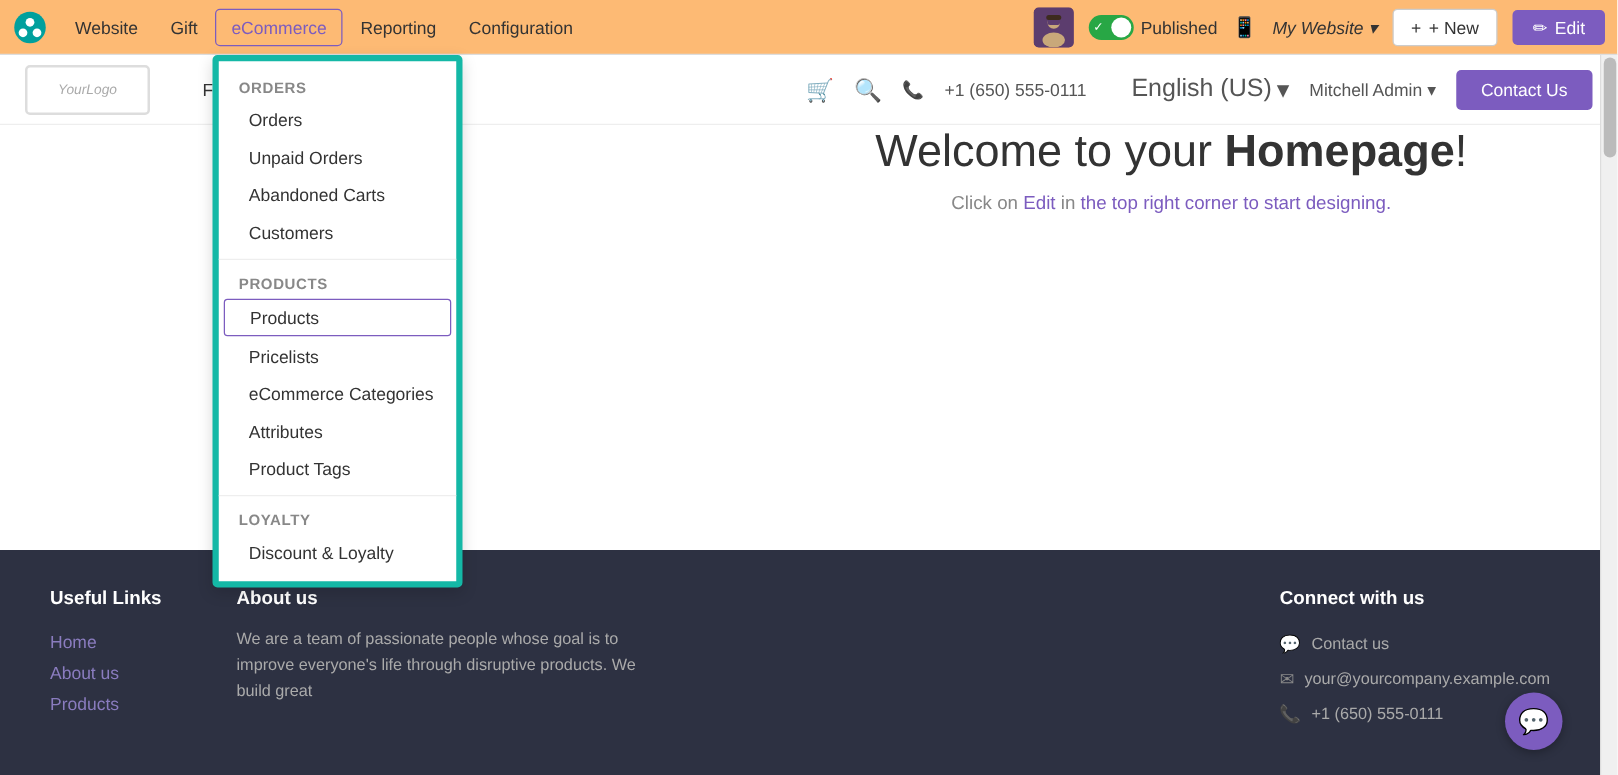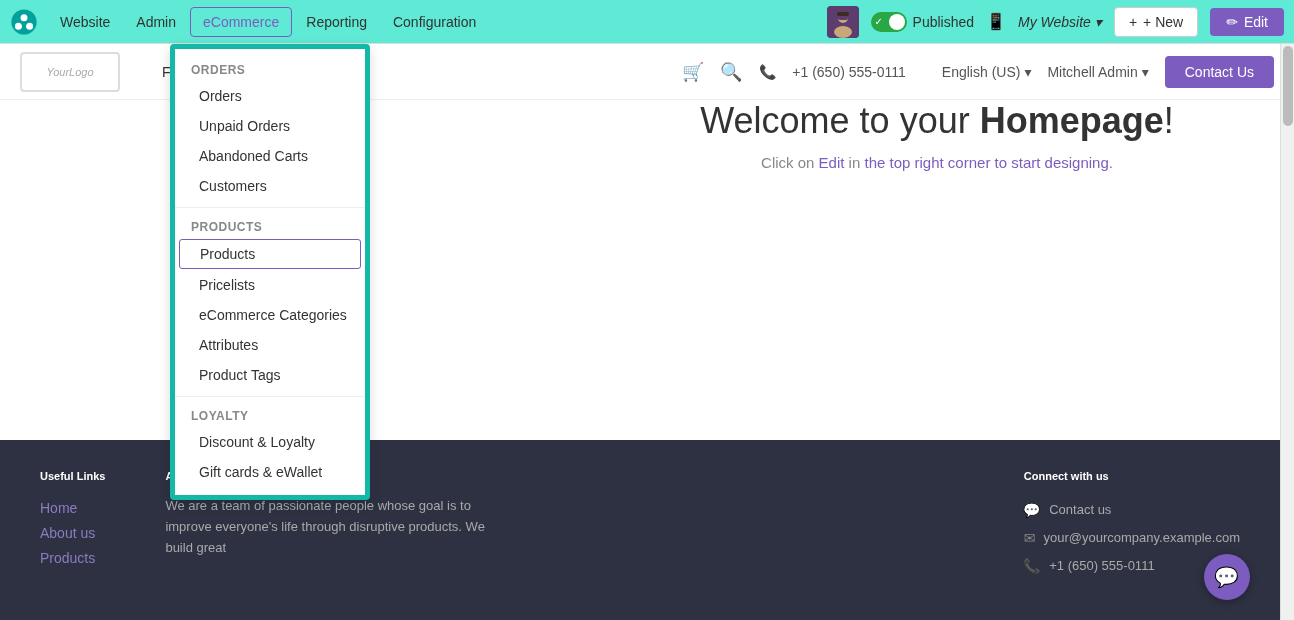--- a/index.html
+++ b/index.html
@@ -2,21 +2,21 @@
 <html><head>
   <meta charset="utf-8">
   <style>
     * { margin: 0; padding: 0; box-sizing: border-box; }
     body { font-family: 'Segoe UI', Arial, sans-serif; font-size: 14px; color: #333; overflow: hidden; width: 1294px; height: 620px; }
 
     
     .admin-bar {
       display: flex;
       align-items: center;
-      background: #5eead4;
+      background: #fdba74;
       border-bottom: 1px solid #ddd;
       height: 44px;
       padding: 0 10px;
       position: relative;
       z-index: 100;
     }
     .admin-bar-logo {
       display: flex;
       align-items: center;
       gap: 6px;
@@ -188,21 +188,21 @@
     .icon-btn {
       font-size: 18px;
       cursor: pointer;
       color: #555;
     }
     .phone-text {
       font-size: 14px;
       color: #555;
     }
     .lang-select {
-      font-size: 14px;
+      font-size: 20px;
       color: #555;
       cursor: pointer;
       display: flex;
       align-items: center;
       gap: 4px;
       padding-left: 20px;
     }
     .user-info {
       font-size: 14px;
       color: #555;
@@ -310,21 +310,21 @@
       display: flex;
       gap: 60px;
       align-items: flex-start;
       position: absolute;
       bottom: 0;
       left: 0;
       right: 14px;
     }
     .footer-section h4 {
       color: #fff;
-      font-size: 11px;
+      font-size: 15px;
       margin-bottom: 14px;
       font-weight: 600;
     }
     .footer-link {
       color: #8a7cbf;
       font-size: 14px;
       cursor: pointer;
       line-height: 1.8;
     }
     .footer-text {
@@ -372,21 +372,21 @@
   <div class="admin-bar-logo">
     <svg class="odoo-icon" viewBox="0 0 40 40">
       <circle cx="20" cy="20" r="18" fill="#00a09d"></circle>
       <circle cx="20" cy="14" r="5" fill="#fff"></circle>
       <circle cx="12" cy="26" r="5" fill="#fff"></circle>
       <circle cx="28" cy="26" r="5" fill="#fff"></circle>
     </svg>
   </div>
   <nav class="admin-bar-nav">
     <div class="nav-item">Website</div>
-    <div class="nav-item">Admin</div>
+    <div class="nav-item">Gift</div>
     <div class="nav-item active">eCommerce</div>
     <div class="nav-item">Reporting</div>
     <div class="nav-item">Configuration</div>
   </nav>
   <div class="admin-bar-right">
     <div class="avatar">
       <svg width="32" height="32" viewBox="0 0 32 32">
         <rect width="32" height="32" fill="#5c3d6e" rx="4"></rect>
         <circle cx="16" cy="12" r="5" fill="#c8a87a"></circle>
         <ellipse cx="16" cy="26" rx="9" ry="6" fill="#c8a87a"></ellipse>
@@ -457,21 +457,20 @@
   <div class="dropdown-item active">Products</div>
   <div class="dropdown-item">Pricelists</div>
   <div class="dropdown-item">eCommerce Categories</div>
   <div class="dropdown-item">Attributes</div>
   <div class="dropdown-item">Product Tags</div>
 
   <div class="dropdown-divider"></div>
 
   <div class="dropdown-section-header">Loyalty</div>
   <div class="dropdown-item">Discount &amp; Loyalty</div>
-  <div class="dropdown-item">Gift cards &amp; eWallet</div>
 </div>
 
 <div style="position: relative; background: #fff; height: 156px; display: flex; justify-content: center; padding-left: 200px;">
   <div class="hero-text">
     <div class="hero-heading">
       <span>Welcome to your </span><strong>Homepage</strong><span>!</span>
     </div>
     <div class="hero-subtitle">
       Click on <a href="#" style="color:#7c5cbf;">Edit</a> <span style="color:#888;">in</span> <span style="color:#7c5cbf;">the top right corner to start designing.</span>
     </div>

